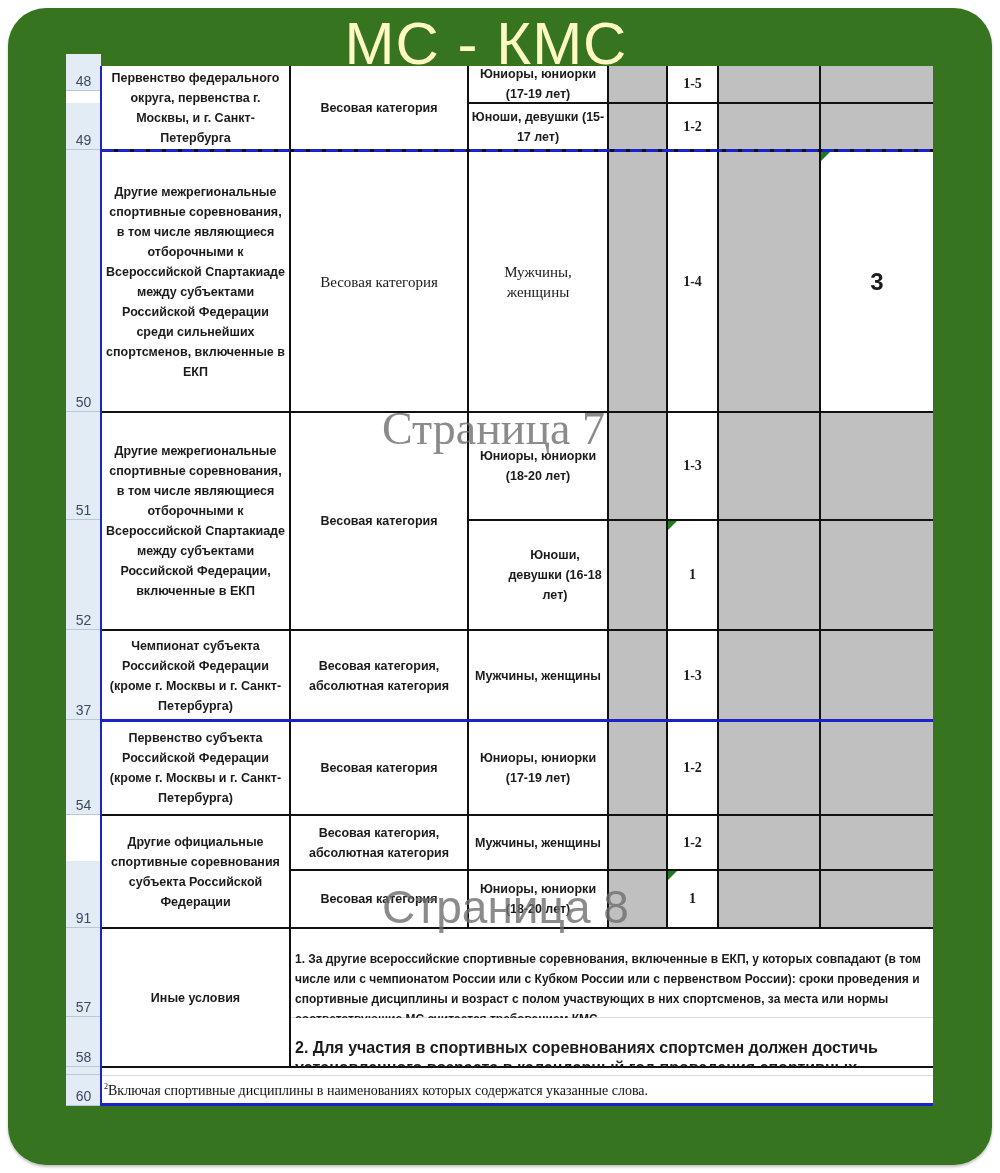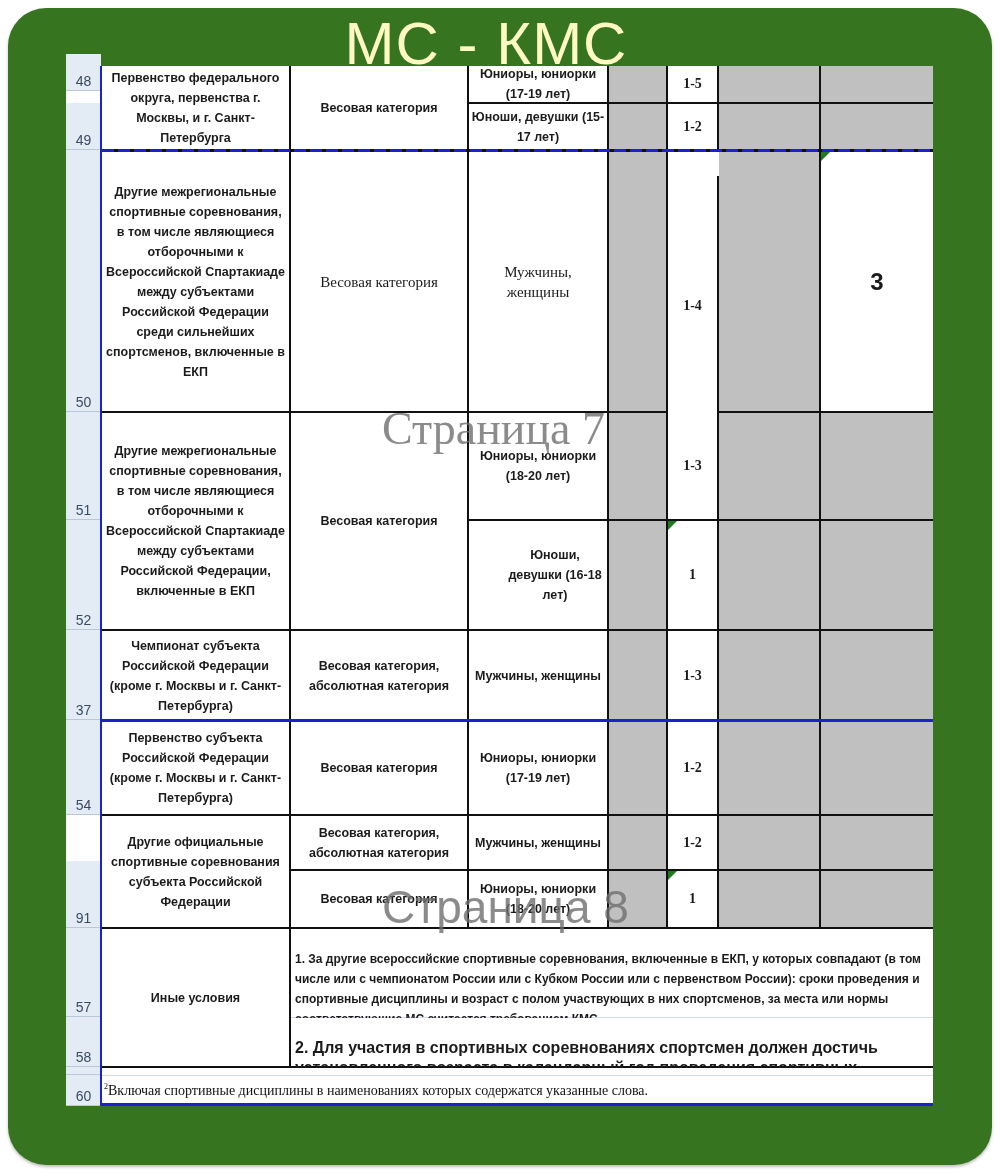--- a/index.html
+++ b/index.html
@@ -58,21 +58,21 @@
 <div class="c num" style="left:668px;top:104px;width:51px;height:47px;">1-2</div>
 <div class="c gray" style="left:719px;top:104px;width:102px;height:47px;"></div>
 <div class="c gray" style="left:821px;top:104px;width:112px;height:47px;border-right:none;"></div>
 
 <div class="hline-dash" style="left:102px;top:149px;width:831px;"></div>
 
 <div class="c" style="left:102px;top:152px;width:189px;height:261px;">Другие межрегиональные спортивные соревнования, в том числе являющиеся отборочными к Всероссийской Спартакиаде между субъектами Российской Федерации среди сильнейших спортсменов, включенные в ЕКП</div>
 <div class="c serif" style="left:291px;top:152px;width:178px;height:261px;">Весовая категория</div>
 <div class="c serif" style="left:469px;top:152px;width:140px;height:261px;padding:0 24px;">Мужчины, женщины</div>
 <div class="c gray" style="left:609px;top:152px;width:59px;height:261px;"></div>
-<div class="c num" style="left:668px;top:152px;width:51px;height:261px;margin-top:24px;">1-4</div>
+<div class="c num" style="left:668px;top:152px;width:51px;height:261px;">1-4</div>
 <div class="c gray" style="left:719px;top:152px;width:102px;height:261px;"></div>
 <div class="c big" style="left:821px;top:152px;width:112px;height:261px;border-right:none;">3</div>
 <div class="tri" style="left:821px;top:152px;"></div>
 
 <div class="c" style="left:102px;top:413px;width:189px;height:218px;">Другие межрегиональные спортивные соревнования, в том числе являющиеся отборочными к Всероссийской Спартакиаде между субъектами Российской Федерации, включенные в ЕКП</div>
 <div class="c" style="left:291px;top:413px;width:178px;height:218px;">Весовая категория</div>
 <div class="c" style="left:469px;top:413px;width:140px;height:108px;">Юниоры, юниорки (18-20 лет)</div>
 <div class="c gray" style="left:609px;top:413px;width:59px;height:108px;"></div>
 <div class="c num" style="left:668px;top:413px;width:51px;height:108px;">1-3</div>
 <div class="c gray" style="left:719px;top:413px;width:102px;height:108px;"></div>

